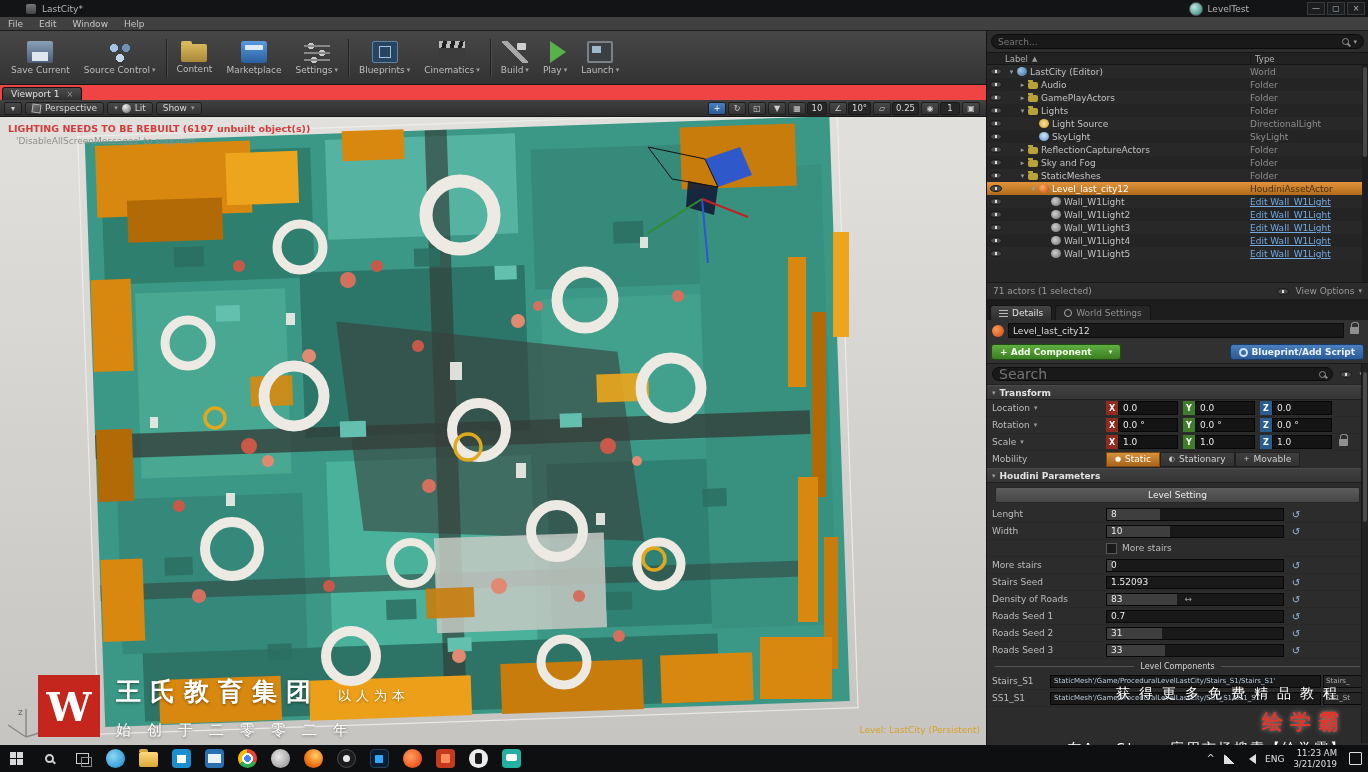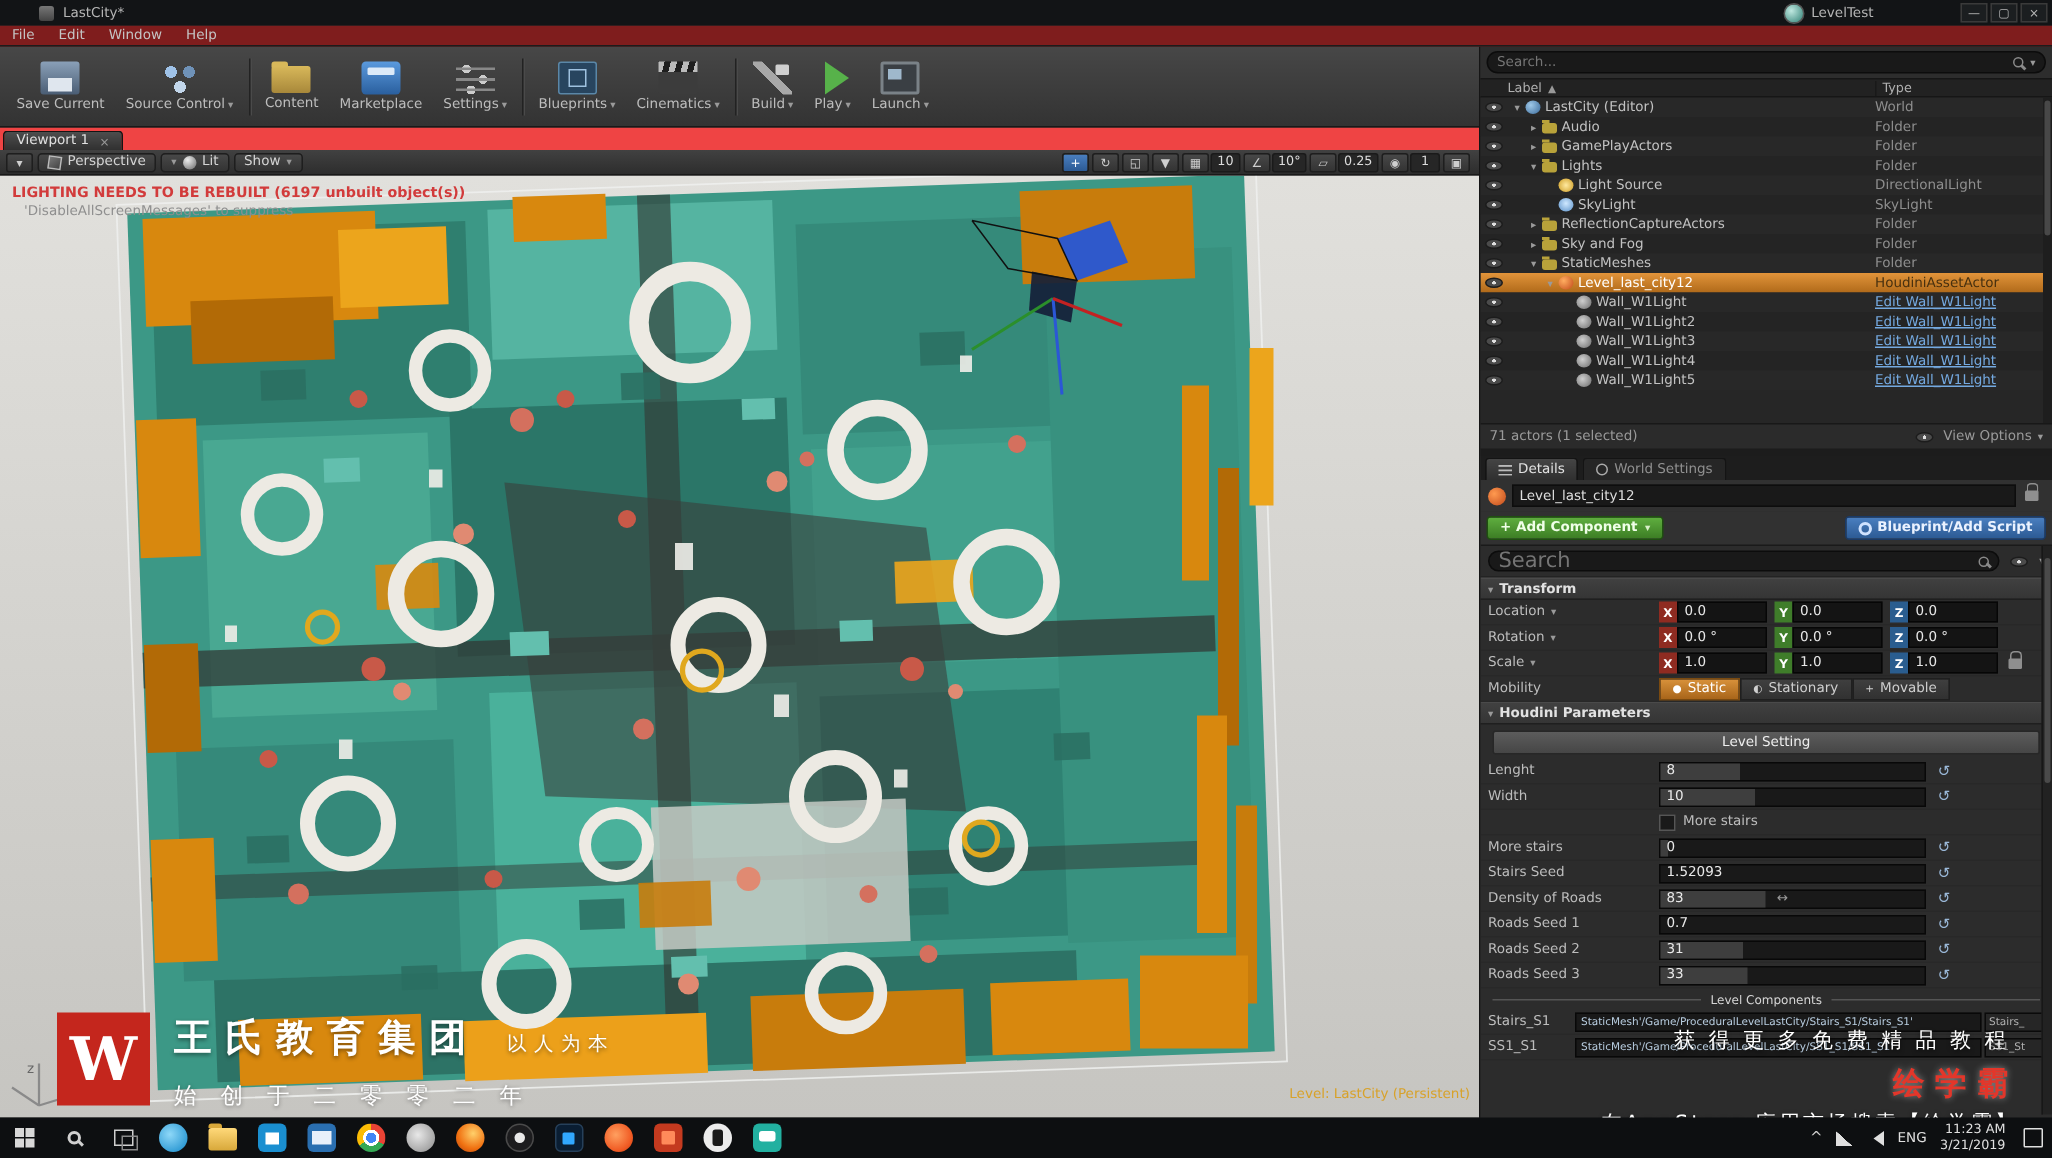--- a/index.html
+++ b/index.html
@@ -9,21 +9,21 @@
 
 .titlebar{position:absolute;top:0;left:0;right:0;height:17px;background:#121416;display:flex;align-items:center;font-size:9px;color:#b5b5b5;z-index:12}
 .tb-appicon{width:10px;height:10px;margin:0 6px 0 26px;background:linear-gradient(#777,#444);border-radius:2px}
 .tb-spacer{flex:1}
 .proj-badge{display:flex;align-items:center;gap:5px;margin-right:56px}
 .proj-ic{width:14px;height:14px;border-radius:50%;background:radial-gradient(circle at 35% 35%,#bfe8e0,#2e7f74);border:1px solid #555}
 .winbtn{width:18px;height:13px;border:1px solid #3a3a3a;background:#1b1e20;color:#b5b5b5;font-size:8px;display:flex;align-items:center;justify-content:center;margin-left:2px}
 .winbtn:last-child{margin-right:3px}
 
 
-.menubar{position:absolute;top:17px;left:0;right:0;height:14px;background:#7f1d1d;display:flex;align-items:center;font-size:9px;color:#c5c5c5;z-index:11;border-bottom:1px solid #1c1c1c}
+.menubar{position:absolute;top:17px;left:0;right:0;height:14px;background:#404040;display:flex;align-items:center;font-size:9px;color:#c5c5c5;z-index:11;border-bottom:1px solid #1c1c1c}
 .menu-item{padding:0 8px}
 
 
 .toolbar{position:absolute;top:31px;left:0;width:986px;height:54px;background:linear-gradient(#474747,#333);display:flex;align-items:center;padding:0 4px;z-index:10;border-bottom:1px solid #191919}
 .tbtn{display:flex;flex-direction:column;align-items:center;justify-content:center;padding:2px 7px;font-size:9px;color:#bdbdbd;gap:2px}
 .tbtn .lblrow{display:flex;align-items:center;gap:2px}
 .dd{font-size:7px;color:#9a9a9a}
 .sep{width:1px;height:38px;background:#222;margin:0 3px;box-shadow:1px 0 0 #4a4a4a}
 .ti{width:26px;height:22px;position:relative}
 .ti-save{background:linear-gradient(#8aa0b8,#4a5d74);border-radius:2px}
@@ -109,21 +109,21 @@
 .oscroll .thumb{position:absolute;left:1px;right:1px;top:2px;height:90px;background:#484848;border-radius:3px}
 
 
 .details{flex:1;display:flex;flex-direction:column;background:#2c2c2c;border-top:5px solid #1c1c1c;position:relative;overflow:hidden}
 .name-row{display:flex;align-items:center;gap:4px;padding:3px 5px;background:#313131}
 .hbadge{width:12px;height:12px;border-radius:50%;background:radial-gradient(circle at 35% 35%,#ff9a50,#c2491a);flex:none}
 .name-input{flex:1;background:#191919;border:1px solid #0d0d0d;color:#ddd;font-size:9px;height:15px;padding:0 4px;outline:none;font-family:inherit}
 .lock{width:9px;height:7px;background:#8f8f8f;border-radius:1px;position:relative;margin:0 4px 0 2px;flex:none}
 .lock::before{content:"";position:absolute;top:-5px;left:1px;width:6px;height:5px;border:1.5px solid #8f8f8f;border-bottom:none;border-radius:3px 3px 0 0}
 .btn-row{display:flex;padding:3px 4px;gap:4px;background:#313131;border-bottom:1px solid #1a1a1a;align-items:center}
-.btn-green{display:flex;align-items:center;gap:5px;background:linear-gradient(#5fae3f,#3c7d24);border:1px solid #1f4f10;border-radius:3px;color:#f0ffe8;font-size:9px;font-weight:bold;padding:2px 8px}
+.btn-green{display:flex;align-items:center;gap:17px;background:linear-gradient(#5fae3f,#3c7d24);border:1px solid #1f4f10;border-radius:3px;color:#f0ffe8;font-size:9px;font-weight:bold;padding:2px 8px}
 .btn-blue{margin-left:auto;display:flex;align-items:center;gap:4px;background:linear-gradient(#4a7fc0,#2c5a94);border:1px solid #1a3a66;border-radius:3px;color:#eaf2ff;font-size:9px;font-weight:bold;padding:2px 8px}
 .gear{width:9px;height:9px;border-radius:50%;border:2px solid #cfe2ff;flex:none}
 .dsearch-row{display:flex;align-items:center;gap:4px;padding:3px 5px;background:#2c2c2c;border-bottom:1px solid #232323}
 .dsearch{flex:1;display:flex;align-items:center;background:#191919;border:1px solid #0c0c0c;border-radius:8px;height:14px;padding:0 6px;gap:4px}
 .dsearch input{flex:1;background:none;border:none;color:#ccc;font-size:14px;outline:none;font-family:inherit}
 .section-head{display:flex;align-items:center;gap:4px;height:15px;background:linear-gradient(#404040,#353535);border-top:1px solid #4a4a4a;border-bottom:1px solid #1f1f1f;font-size:9px;font-weight:bold;color:#e2e2e2;padding:0 5px;flex:none}
 .prow{display:flex;align-items:center;height:17px;padding:0 5px;font-size:9px;color:#bdbdbd;border-bottom:1px solid #282828}
 .plabel{width:114px;flex:none;display:flex;align-items:center;gap:4px;white-space:nowrap;overflow:hidden}
 .axis-chip{width:12px;height:14px;display:flex;align-items:center;justify-content:center;color:#fff;font-size:8px;font-weight:bold;flex:none}
 .chip-x{background:#8f2b21}.chip-y{background:#3f7d2a}.chip-z{background:#2a5d8f}

